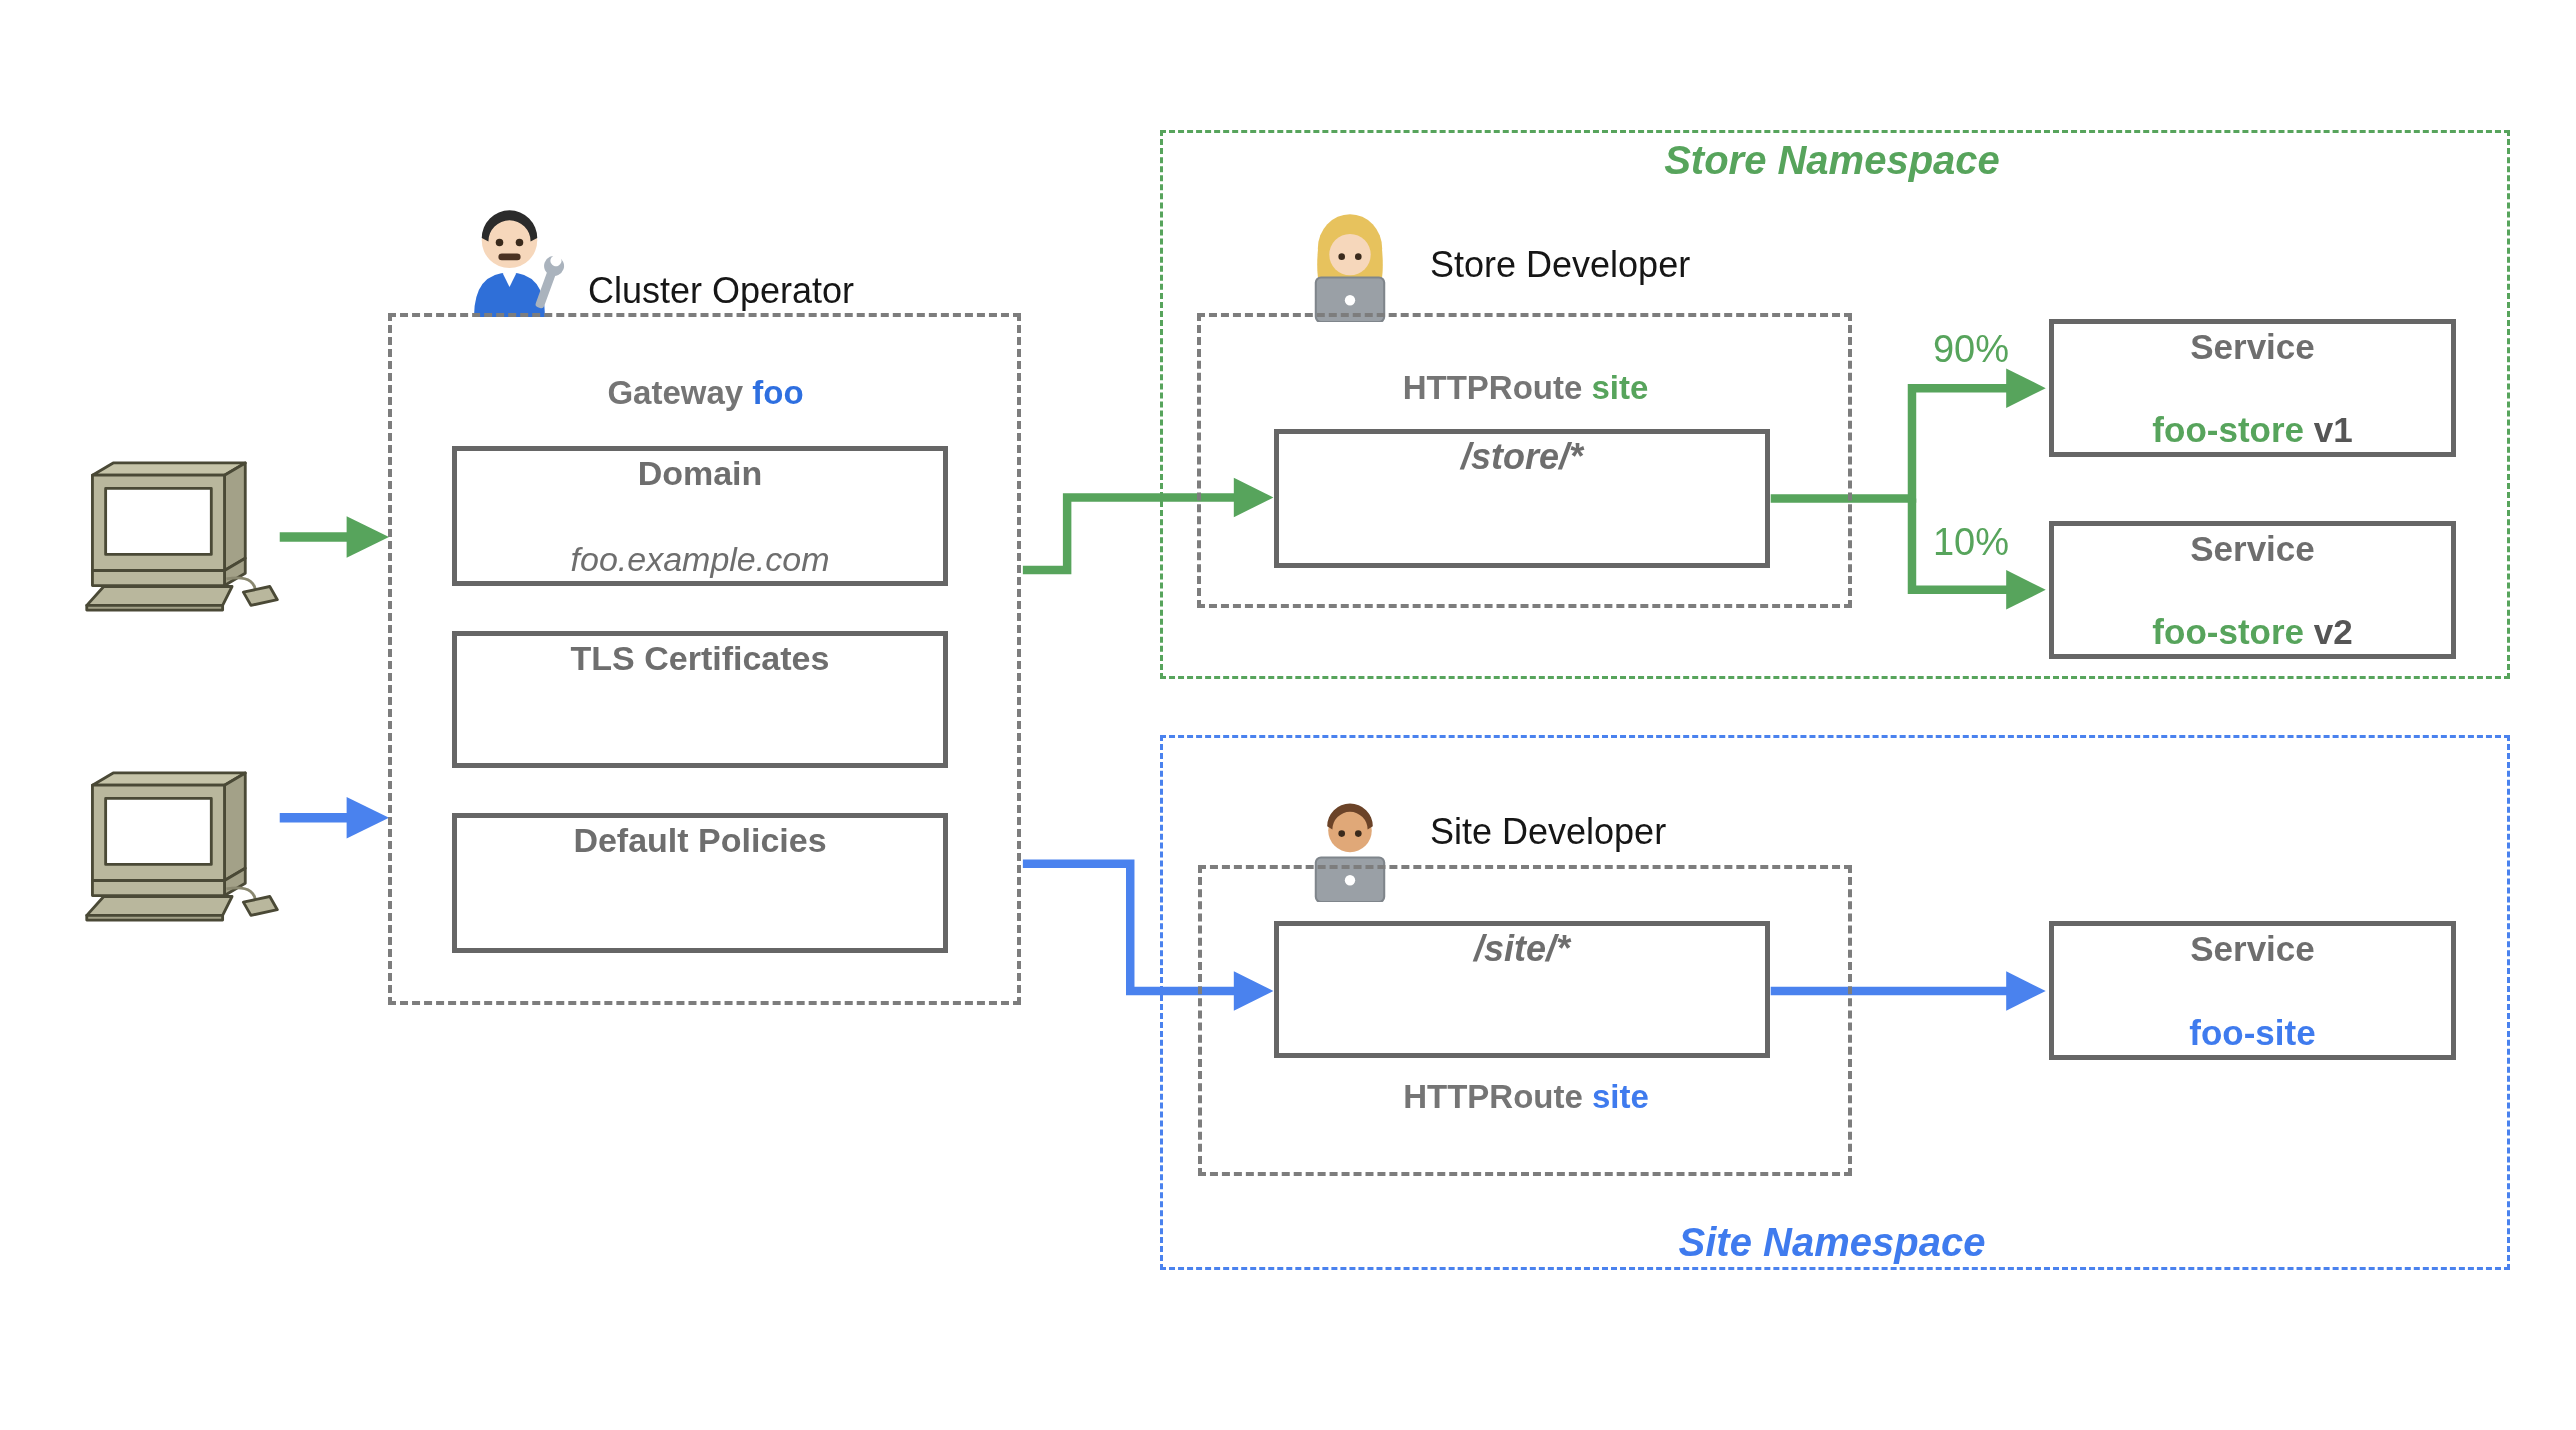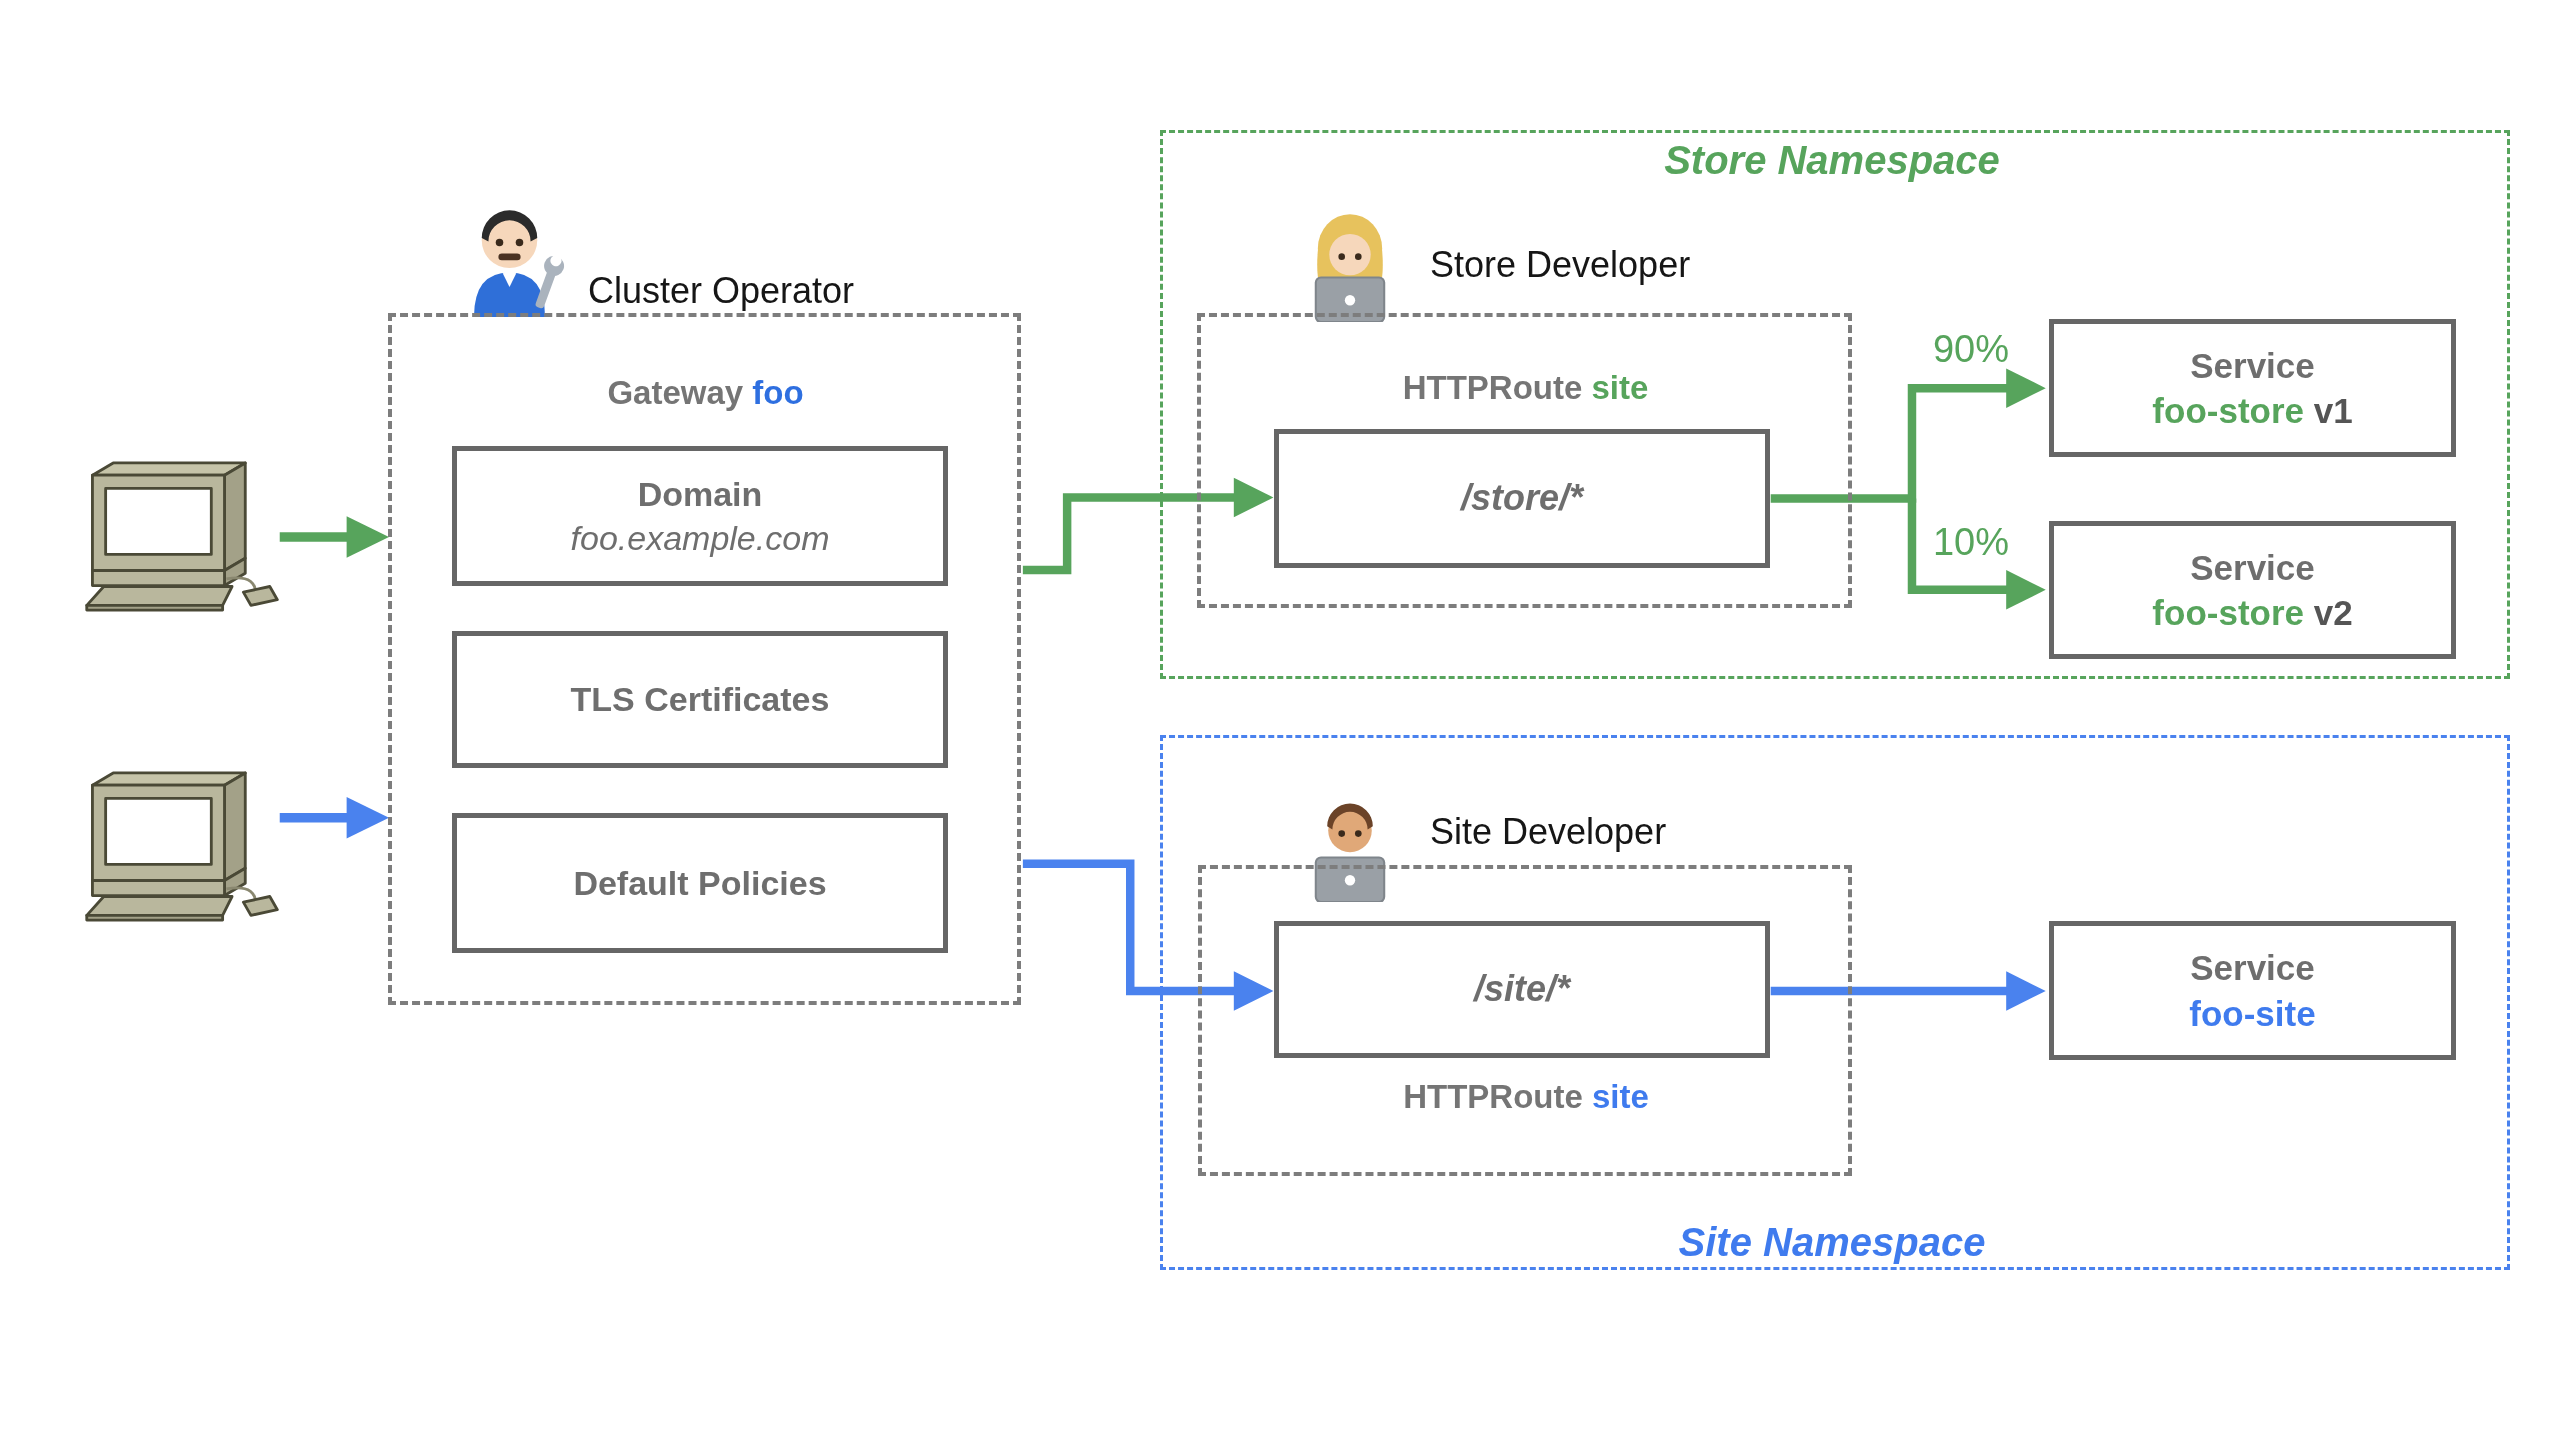--- a/index.html
+++ b/index.html
@@ -3,21 +3,21 @@
 <meta charset="utf-8">
 <style>
   html,body{margin:0;padding:0;background:#ffffff;}
   #canvas{position:relative;width:2576px;height:1431px;background:#ffffff;overflow:hidden;
           font-family:"Liberation Sans",sans-serif;}
   .abs{position:absolute;}
   .dash-gray {border:4.7px dashed #7d7d7d;}
   .dash-green{border:3.8px dashed #57a45c;}
   .dash-blue {border:3.8px dashed #4a82ee;}
   .solid-box{border:5.7px solid #666666;background:#ffffff;display:flex;flex-direction:column;
-             align-items:center;justify-content:center;color:#6e6e6e;font-weight:700;
+             align-items:center;justify-content:space-between;color:#6e6e6e;font-weight:700;
              font-size:34px;line-height:1.3;box-sizing:border-box;}
   .title-row{display:flex;align-items:center;justify-content:center;font-weight:700;font-size:33px;
              color:#757575;white-space:pre;}
   .actor-label{font-size:36px;color:#161616;display:flex;align-items:center;}
   .ns-label{font-weight:700;font-size:40px;text-align:center;font-style:italic;}
   .pct{font-size:38px;color:#57a45c;text-align:center;}
   .accent-green{color:#57a45c;}
   .accent-blue{color:#3f7bee;}
   .accent-deepblue{color:#2e6fe0;}
   .italic{font-style:italic;font-weight:700;}

